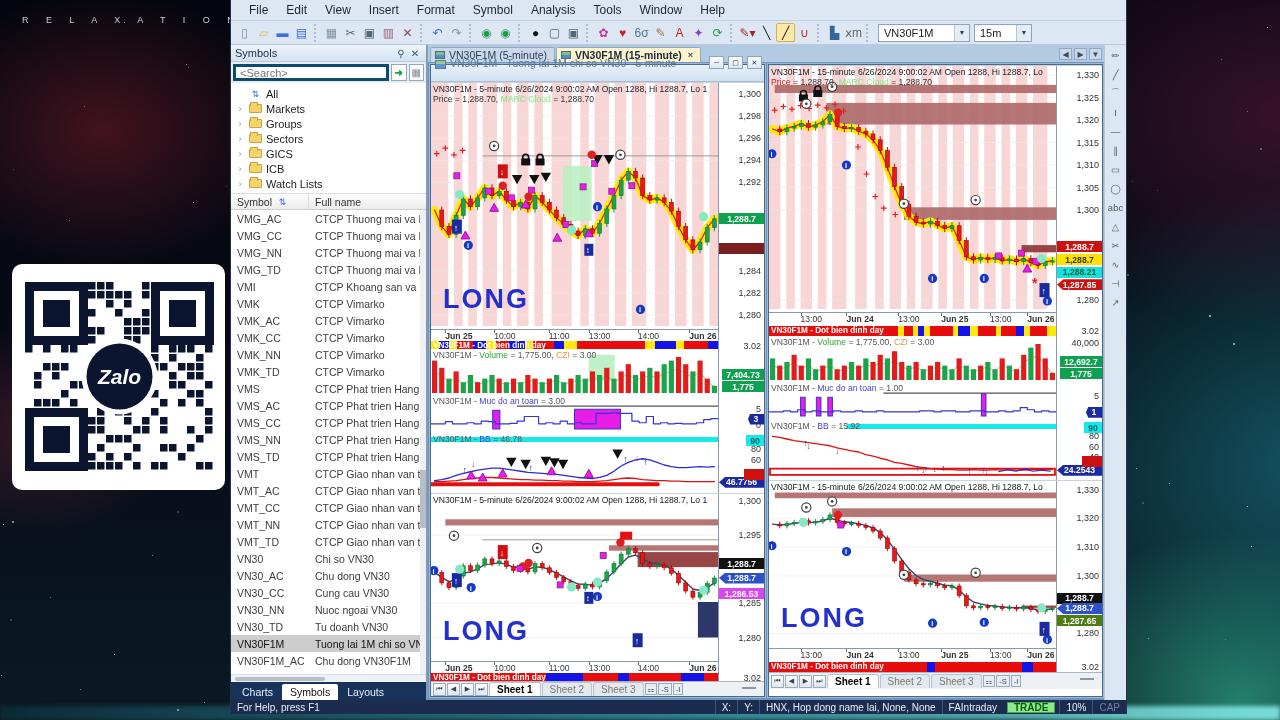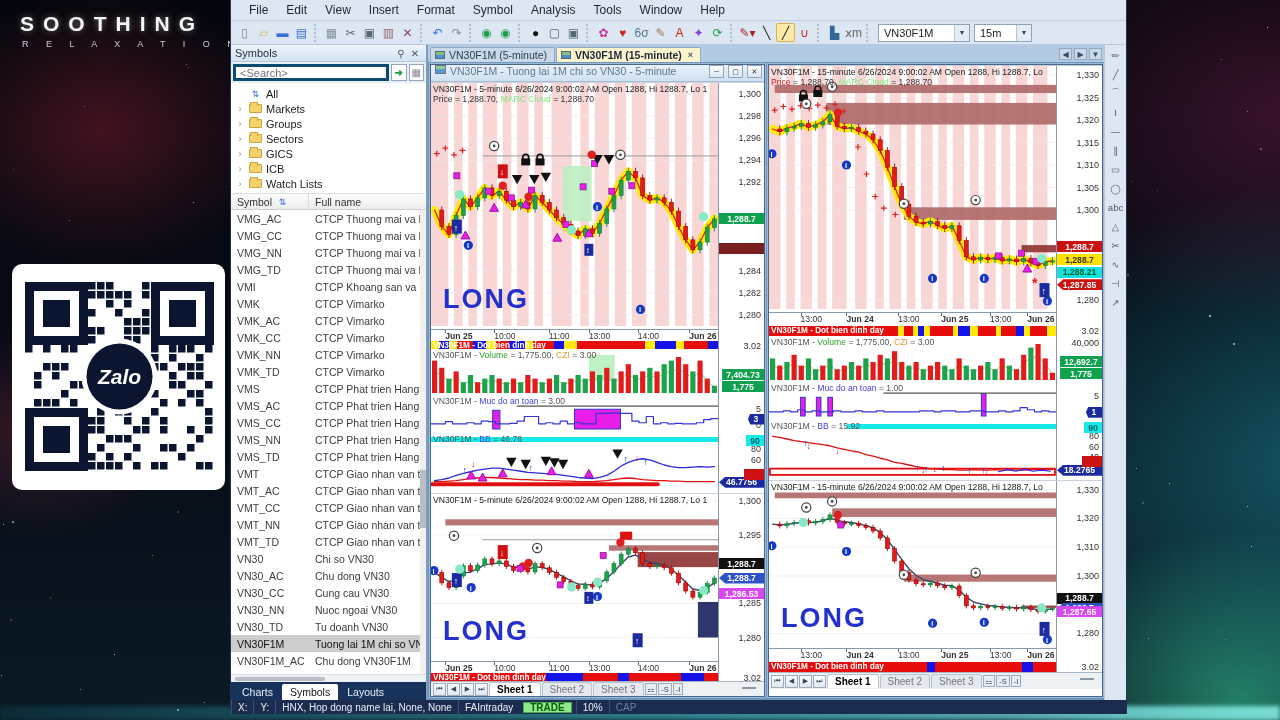--- a/index.html
+++ b/index.html
@@ -82,21 +82,21 @@
   .ctab.on { background:#fcf3cf; font-weight:700; color:#1c2a3a; }
   .ctab .cicon { width:10px; height:8px; background:linear-gradient(#7fc27f 50%,#4f8fd0 50%); border:1px solid #567; }
   .ctab .x { color:#555; font-size:9px; margin-left:2px; }
   #tabctl { margin-left:auto; display:flex; gap:2px; padding:0 4px 2px; }
   #tabctl span { font-size:8px; color:#3a4c60; border:1px solid #93a9c0; background:#c9d9ea; width:13px;
     height:12px; display:flex; align-items:center; justify-content:center; }
   #mdi { position:relative; height:638px; }
   .chartwin { position:absolute; top:2px; width:335px; height:633px; border:1px solid #49688c;
     background:#fff; box-shadow:0 0 0 1px #9db9d6; display:flex; flex-direction:column; }
   .cwtitle { height:17px; background:linear-gradient(#e9f1fa,#cfe0f1); border-bottom:1px solid #a9bed4;
-    display:flex; align-items:flex-start; padding:0 2px 4px 4px; gap:4px; }
+    display:flex; align-items:flex-end; padding:0 2px 12px 4px; gap:4px; }
   .cwtitle .ticon { width:11px; height:9px; background:linear-gradient(#8fd08f 50%,#5a98d8 50%); border:1px solid #678; }
   .cwtitle .txt { flex:1; font-size:10.5px; color:#5f7894; white-space:nowrap; overflow:hidden; }
   .cwtitle .wb { width:15px; height:13px; border:1px solid #8fa6bd; background:linear-gradient(#fdfdfd,#dde7f1);
     font-size:7px; color:#334; display:flex; align-items:center; justify-content:center; }
   .crow { display:flex; position:relative; }
   .cplot { width:287px; position:relative; background:#fff; overflow:hidden; }
   .cax { width:46px; position:relative; background:#fff; border-left:1px solid #8899aa; font-size:9px; color:#333; }
   .pA .cplot, .pB .cplot { border-bottom:1px solid #8899aa; }
   .pA, .pB { border-top:1px solid #c8d2dc; }
   .info1 { position:absolute; left:2px; top:1px; font-size:8.6px; color:#222; white-space:nowrap; z-index:5; }
@@ -291,21 +291,20 @@
     <div class="star" style="left: 345px; top: 551px; width: 2px; height: 2px; opacity: 0.92;"></div>
     <div class="star" style="left: 704px; top: 146px; width: 1px; height: 1px; opacity: 0.37;"></div>
     <div class="star" style="left: 1px; top: 675px; width: 1px; height: 1px; opacity: 0.79;"></div>
     <div class="star" style="left: 1060px; top: 34px; width: 1px; height: 1px; opacity: 0.89;"></div>
     <div class="star" style="left: 835px; top: 628px; width: 1px; height: 1px; opacity: 0.67;"></div>
     <div class="star" style="left: 69px; top: 220px; width: 1px; height: 1px; opacity: 0.62;"></div>
     <div class="star" style="left: 1017px; top: 446px; width: 2px; height: 2px; opacity: 0.76;"></div>
     <div class="star" style="left: 918px; top: 49px; width: 1px; height: 1px; opacity: 0.79;"></div>
   </div>
 <div id="brand">
-  <div class="l1">SOOTHING</div>
   <div class="l2">R E L A X A T I O N</div>
 </div>
 <div id="qrbox">
     <svg width="196" height="210" viewBox="0 0 196 210">
       <rect x="67" y="10" width="7.5" height="7.5" fill="#0b1530"></rect>
       <rect x="76" y="10" width="7.5" height="7.5" fill="#0b1530"></rect>
       <rect x="85" y="10" width="7.5" height="7.5" fill="#0b1530"></rect>
       <rect x="121" y="10" width="7.5" height="7.5" fill="#0b1530"></rect>
       <rect x="67" y="19" width="7.5" height="7.5" fill="#0b1530"></rect>
       <rect x="76" y="19" width="7.5" height="7.5" fill="#0b1530"></rect>
@@ -1498,21 +1497,21 @@
                 <text x="151.98000000000002" y="52.68" font-size="9" fill="#e02020" font-family="Liberation Sans, sans-serif" font-weight="bold">↓</text>
                 <text x="163.45999999999998" y="51.64" font-size="9" fill="#e02020" font-family="Liberation Sans, sans-serif" font-weight="bold">↓</text>
                 <text x="215.12" y="54.76" font-size="9" fill="#e02020" font-family="Liberation Sans, sans-serif" font-weight="bold">↓</text>
               </svg><div class="ptitle"><span style="color: rgb(85, 85, 85);">VN30F1M - </span><span style="color: rgb(67, 67, 216);">BB</span><span style="color: rgb(85, 85, 85);"> = 15.92</span></div></div>
             <div class="cax">
               <span class="tag" style="background: rgb(23, 232, 232); color: rgb(0, 102, 102); width: 18px; top: 2px;">90</span>
               <span class="tick" style="top: 11.4px;">80</span>
               <span class="tick" style="top: 21.8px;">60</span>
               <span class="tick" style="top: 32.2px;">40</span>
               <span class="tick" style="top: 42.6px;">20</span>
-              <span class="tag arrow" style="background: rgb(27, 42, 158); color: rgb(255, 255, 255); top: 44.68px;">18.2765</span>
+              <span class="tag arrow" style="background: rgb(27, 42, 158); color: rgb(255, 255, 255); top: 44.68px;">24.2543</span>
               <span class="tag" style="background: rgb(204, 17, 17); width: 20px; top: 36.16px;"></span>
             </div>
           </div>
           <div class="crow pB">
             <div class="cplot"><svg width="287" height="164">
                 <polyline points="0,8.631578947368421 287,8.631578947368421" fill="none" stroke="#e8e8e8" stroke-width="0.8" stroke-linejoin="round" stroke-linecap="round" stroke-dasharray="2,2"></polyline>
                 <polyline points="0,37.40350877192982 287,37.40350877192982" fill="none" stroke="#e8e8e8" stroke-width="0.8" stroke-linejoin="round" stroke-linecap="round" stroke-dasharray="2,2"></polyline>
                 <polyline points="0,66.17543859649122 287,66.17543859649122" fill="none" stroke="#e8e8e8" stroke-width="0.8" stroke-linejoin="round" stroke-linecap="round" stroke-dasharray="2,2"></polyline>
                 <polyline points="0,94.94736842105263 287,94.94736842105263" fill="none" stroke="#e8e8e8" stroke-width="0.8" stroke-linejoin="round" stroke-linecap="round" stroke-dasharray="2,2"></polyline>
                 <polyline points="0,152.49122807017545 287,152.49122807017545" fill="none" stroke="#e8e8e8" stroke-width="0.8" stroke-linejoin="round" stroke-linecap="round" stroke-dasharray="2,2"></polyline>
@@ -1625,21 +1624,21 @@
                 <text x="272.52" y="151.88771929824588" font-size="9" fill="#fff" font-family="Liberation Sans, sans-serif" font-weight="bold">↑</text>
               </svg><div class="info1">VN30F1M - 15-minute 6/26/2024 9:00:02 AM Open 1288, Hi 1288.7, Lo</div><div class="long">LONG</div></div>
             <div class="cax">
               <span class="tick" style="top: 3.63158px;">1,330</span>
               <span class="tick" style="top: 32.4035px;">1,320</span>
               <span class="tick" style="top: 61.1754px;">1,310</span>
               <span class="tick" style="top: 89.9474px;">1,300</span>
               <span class="tick" style="top: 147.491px;">1,280</span>
               <span class="tag" style="background: rgb(17, 17, 17); color: rgb(255, 255, 255); top: 111.889px;">1,288.7</span>
               <span class="tag arrow" style="background: rgb(45, 82, 200); color: rgb(255, 255, 255); top: 121.96px;">1,288.7</span>
-              <span class="tag" style="background: #d946ef; color: rgb(255, 255, 255); top: 125px;">1,287.65</span>
+              <span class="tag" style="background: #4d7c0f; color: rgb(255, 255, 255); top: 134px;">1,287.65</span>
             </div>
           </div>
           <div class="crow pax">
             <div class="cplot">
               <span class="axt" style="left: 11%;"></span>
               <span class="axl" style="left: 11%;">13:00</span>
               <span class="axt" style="left: 27%;"></span>
               <span class="axl b" style="left: 27%;">Jun 24</span>
               <span class="axt" style="left: 45%;"></span>
               <span class="axl" style="left: 45%;">13:00</span>
@@ -1695,20 +1694,21 @@
       <span class="rt">▭</span>
       <span class="rt">◯</span>
       <span class="rt">abc</span>
       <span class="rt">△</span>
       <span class="rt">✂</span>
       <span class="rt">∿</span>
       <span class="rt">⊣</span>
       <span class="rt">↗</span>
     </div>
   <div id="statusbar">
+    <span class="help">For Help, press F1</span>
     <span class="sseg">X:</span>
     <span class="sseg">Y:</span>
     <span class="sseg">HNX, Hop dong name lai, None, None</span>
     <span class="sseg">FAIntraday</span>
     <span class="trade">TRADE</span>
     <span class="sseg">10%</span>
     <span class="sseg cap">CAP</span>
   </div>
 </div>
 

